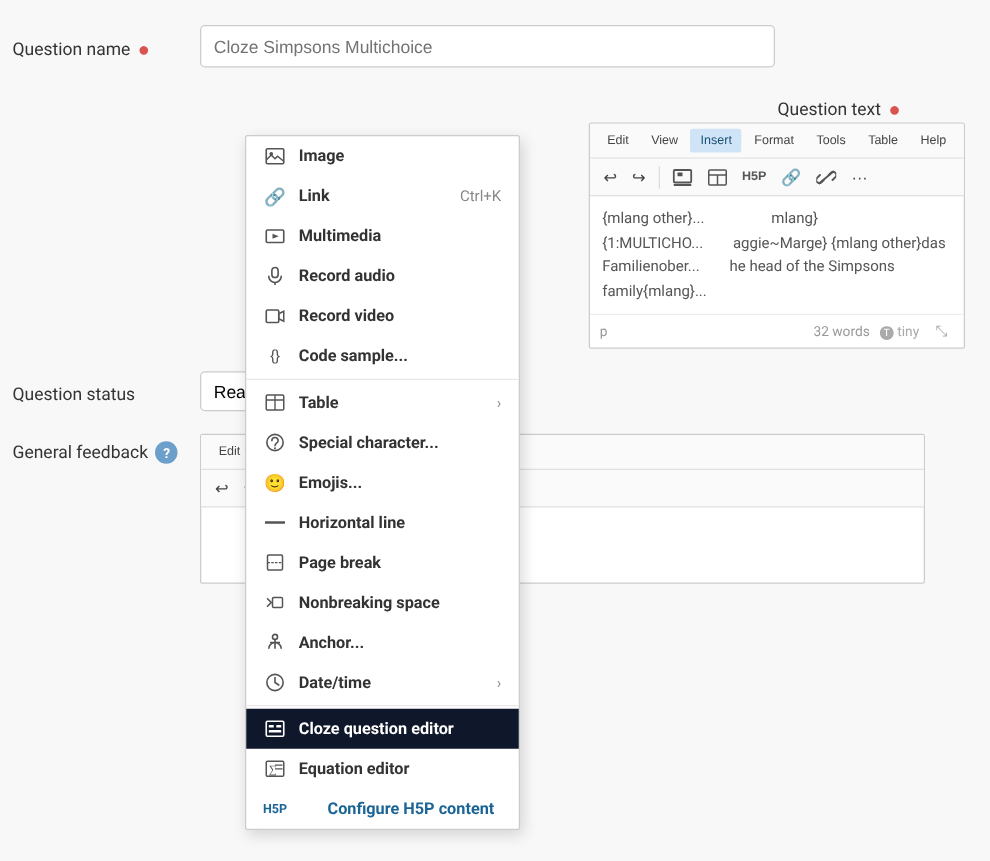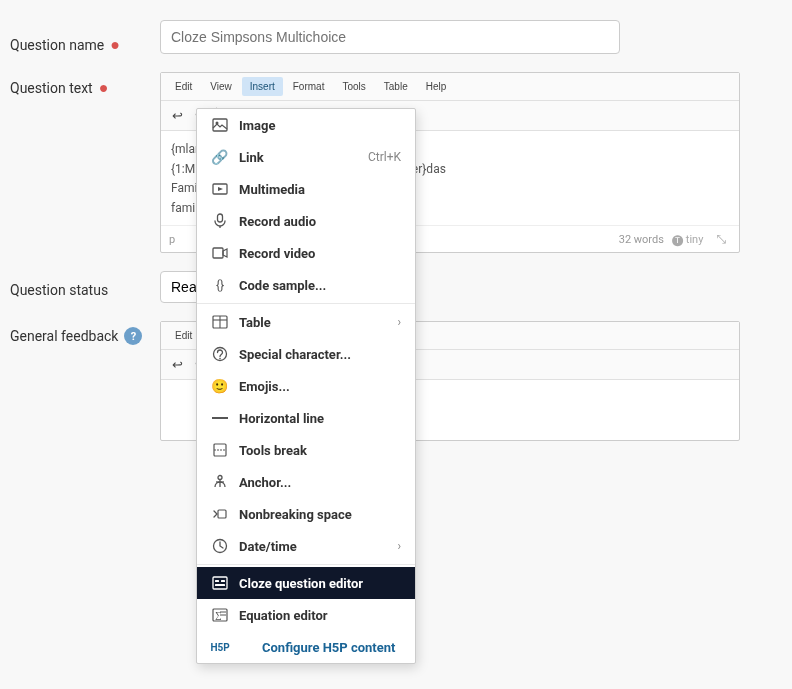--- a/index.html
+++ b/index.html
@@ -13,21 +13,21 @@
       overflow: hidden;
     }
 
     .page-container {
       padding: 20px 20px 20px 10px;
       position: relative;
     }
 
     .form-row {
       display: flex;
-      align-items: flex-end;
+      align-items: center;
       margin-bottom: 18px;
     }
 
     .form-label {
       width: 150px;
       min-width: 150px;
       font-size: 14px;
       color: #333;
       padding-top: 6px;
       display: flex;
@@ -244,21 +244,21 @@
 <div class="page-container">
 
   <div class="form-row">
     <div class="form-label">
       <span>Question name</span>
       <span class="required-icon">●</span>
     </div>
     <input class="question-name-input" type="text" value="Cloze Simpsons Multichoice" style="">
   </div>
 
-  <div class="form-row" style="align-items:flex-start;">
+  <div class="form-row" style="align-items:flex-end;flex-direction:column;">
     <div class="form-label">
       <span>Question text</span>
       <span class="required-icon">●</span>
     </div>
     <div class="editor-wrapper">
 
       <div class="editor-toolbar">
         <button class="menu-item-btn">Edit</button>
         <button class="menu-item-btn">View</button>
         <button class="menu-item-btn active" style="background:#d0e4f7; color:#1a5276; font-weight:500;">Insert</button>
@@ -458,47 +458,47 @@
       <span class="item-label">Horizontal line</span>
     </div>
 
     <div class="dropdown-item">
       <span class="item-icon">
         <svg width="16" height="14" viewBox="0 0 16 14" fill="none">
             <rect x="2" y="1" width="12" height="12" rx="1" stroke="#555" stroke-width="1.2"></rect>
             <line x1="2" y1="7" x2="14" y2="7" stroke="#555" stroke-width="1" stroke-dasharray="2 1"></line>
           </svg>
       </span>
-      <span class="item-label">Tools break</span>
+      <span class="item-label">Page break</span>
+    </div>
+
+    <div class="dropdown-item">
+      <span class="item-icon">
+        <svg width="16" height="14" viewBox="0 0 16 14" fill="none">
+            <path d="M2 10l3-3-3-3" stroke="#555" stroke-width="1.3" stroke-linecap="round"></path>
+            <rect x="6" y="3" width="8" height="8" rx="1" stroke="#555" stroke-width="1.2"></rect>
+          </svg>
+      </span>
+      <span class="item-label">Nonbreaking space</span>
     </div>
 
     <div class="dropdown-item">
       <span class="item-icon">
         <svg width="16" height="16" viewBox="0 0 16 16" fill="none">
             <circle cx="8" cy="3.5" r="2" stroke="#555" stroke-width="1.3"></circle>
             <line x1="8" y1="5.5" x2="8" y2="13" stroke="#555" stroke-width="1.3"></line>
             <path d="M4 8h8" stroke="#555" stroke-width="1.3"></path>
             <path d="M3 13c0-2.8 2.2-5 5-5s5 2.2 5 5" stroke="#555" stroke-width="1.3"></path>
           </svg>
       </span>
       <span class="item-label">Anchor...</span>
     </div>
 
     <div class="dropdown-item">
       <span class="item-icon">
-        <svg width="16" height="14" viewBox="0 0 16 14" fill="none">
-            <path d="M2 10l3-3-3-3" stroke="#555" stroke-width="1.3" stroke-linecap="round"></path>
-            <rect x="6" y="3" width="8" height="8" rx="1" stroke="#555" stroke-width="1.2"></rect>
-          </svg>
-      </span>
-      <span class="item-label">Nonbreaking space</span>
-    </div>
-
-    <div class="dropdown-item">
-      <span class="item-icon">
         <svg width="16" height="16" viewBox="0 0 16 16" fill="none">
             <circle cx="8" cy="8" r="6.5" stroke="#555" stroke-width="1.3"></circle>
             <path d="M8 4v4l3 2" stroke="#555" stroke-width="1.3" stroke-linecap="round"></path>
           </svg>
       </span>
       <span class="item-label">Date/time</span>
       <span class="item-arrow">›</span>
     </div>
 
     <div class="dropdown-divider"></div>

